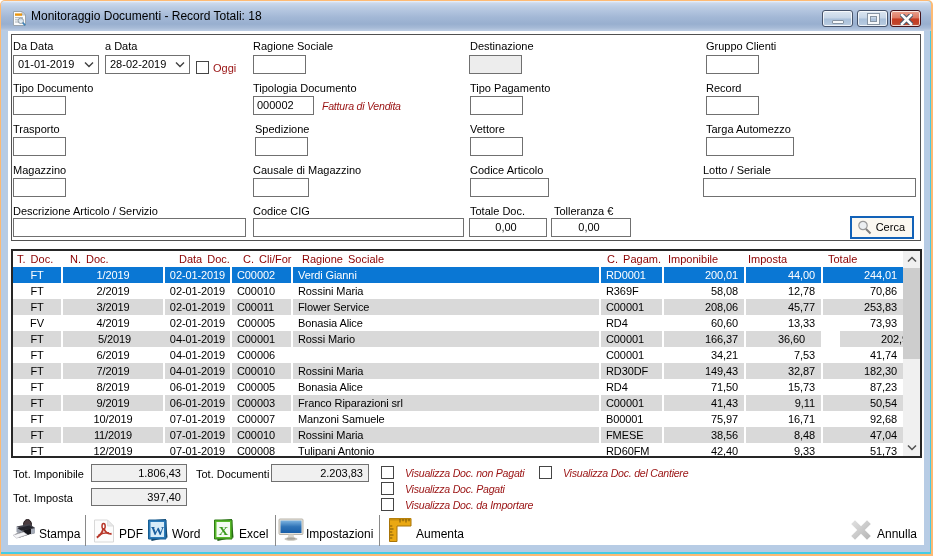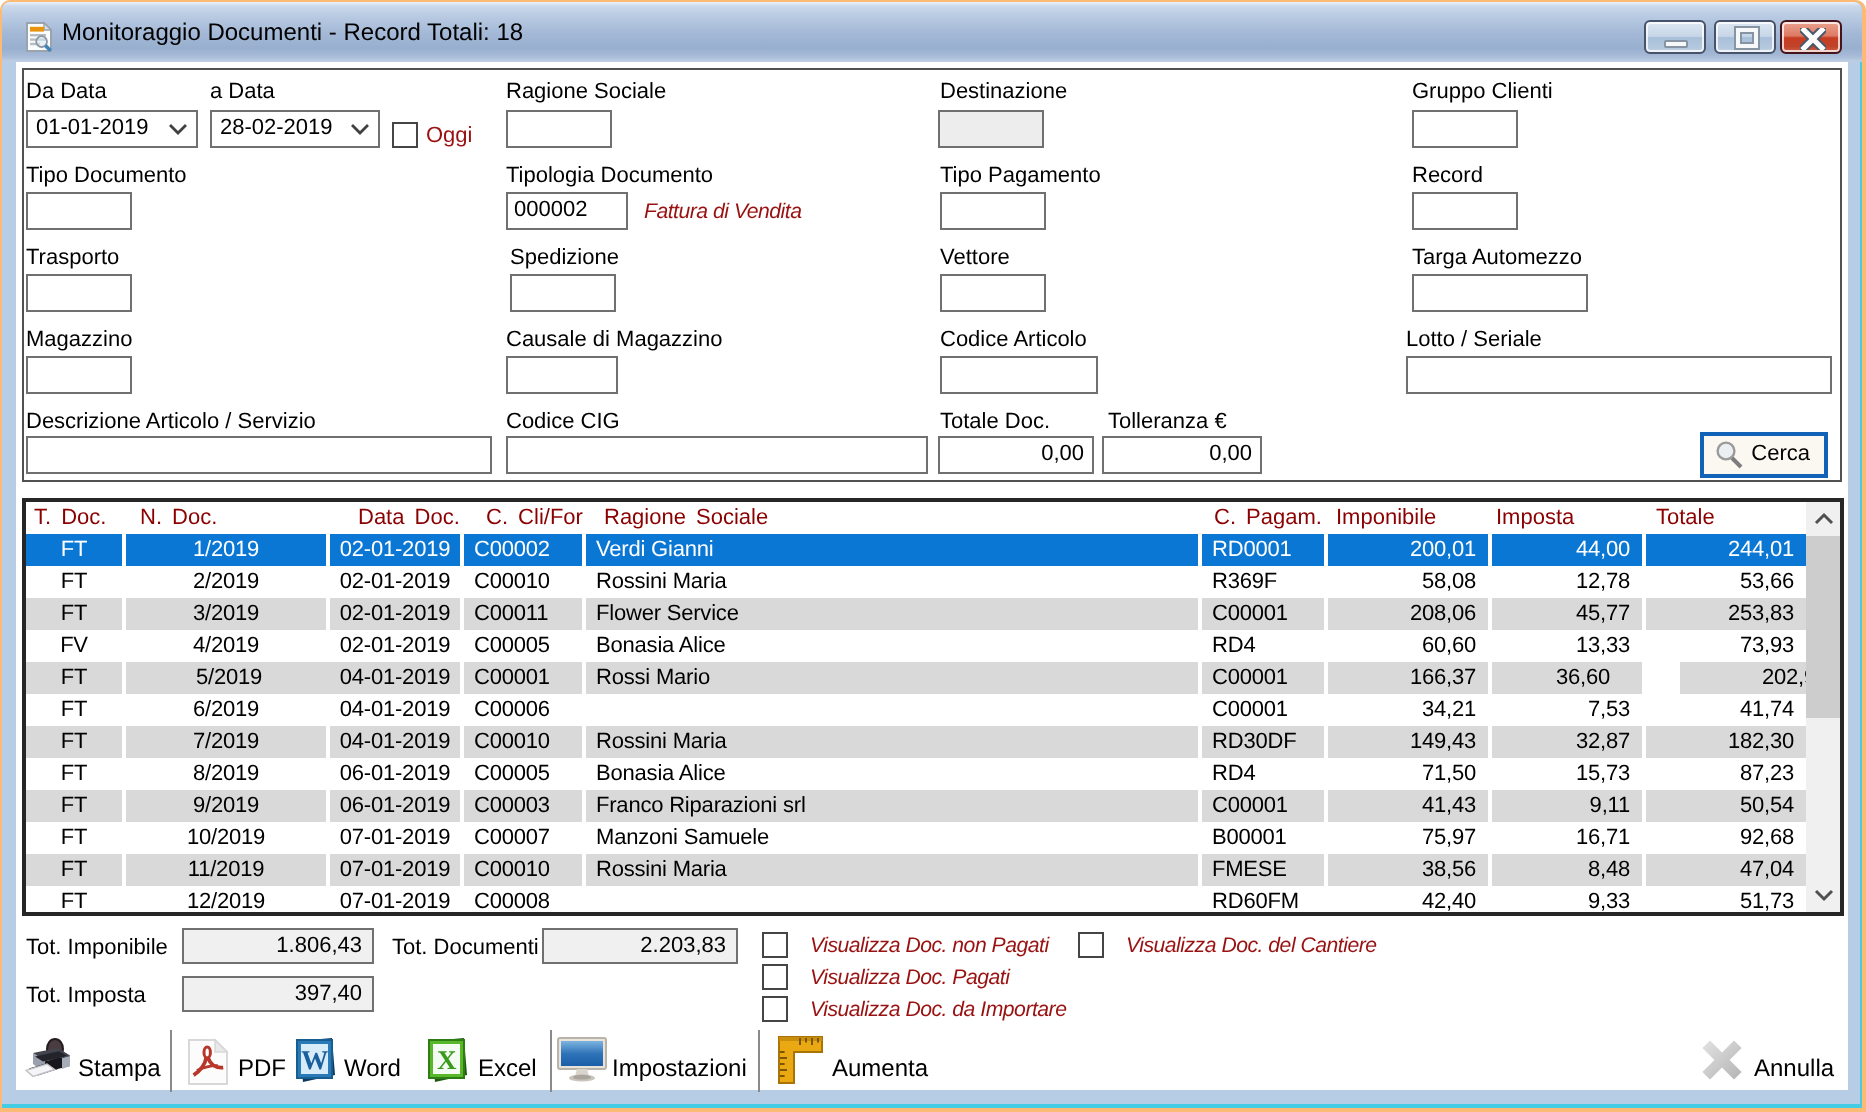--- a/index.html
+++ b/index.html
@@ -12,21 +12,21 @@
 #pg{position:absolute;left:-1px;top:-1px;width:933px;height:556px}
 .abs{position:absolute}
 #ttext{position:absolute;left:30px;top:8px;font-size:12px;color:#000}
 .capbtn{position:absolute;top:9px;width:31px;height:17px;border:1px solid #46536b;border-radius:3px;
  box-shadow:inset 0 0 0 1px rgba(255,255,255,.75)}
 .bluebtn{background:linear-gradient(#dde7f2 0%,#c6d5e7 48%,#a9c0da 52%,#b4c8de 85%,#c0d1e5 100%)}
 #closebtn{background:linear-gradient(#eba28f 0%,#dd7a64 46%,#c63c22 53%,#c04329 82%,#cd6146 100%);border-color:#44131b}
 .lbl{position:absolute;font-size:11px;color:#000;white-space:nowrap}
 .inp{position:absolute;height:19px;background:#fff;border:1px solid #707070;font-size:11px;line-height:17px;padding-left:3px;white-space:nowrap}
 .inp.dis{background:#ededed}
-.inp.num{text-align:right;padding-right:4px;padding-left:0}
+.inp.num{text-align:center;padding-right:4px;padding-left:0}
 .combo{position:absolute;height:19px;background:#fff;border:1px solid #707070;font-size:11px;line-height:17px;padding-left:4px}
 .red{color:#991111}
 .redi{color:#991111;font-style:italic;letter-spacing:-0.25px;font-size:10.6px !important}
 .cb{position:absolute;width:13px;height:13px;background:#fff;border:1px solid #454545}
 .tot{position:absolute;height:18px;background:#f0f0f0;border:1px solid #707070;font-size:11px;line-height:16px;text-align:right;padding-right:5px}
 #grpbox{position:absolute;left:11px;top:34px;width:910px;height:207px;border:1px solid #515151}
 #tablebox{position:absolute;left:11px;top:249px;width:911px;height:209px;border:2px solid #262626;background:#fff}
 .th{position:absolute;top:251px;height:16px;font-size:11px;word-spacing:2px;line-height:16px;color:#8b0000;white-space:nowrap}
 .trow{position:absolute;left:13px;width:890px;height:16px}
 .cell{position:absolute;top:0;height:16px;font-size:11px;letter-spacing:-0.1px;line-height:16px;white-space:nowrap;overflow:hidden}
@@ -149,21 +149,21 @@
         </div>
 <div class="trow" style="top:283px">
           <div class="cell cw" style="left:0px;width:48px;text-align:center;">FT</div>
           <div class="cell cw" style="left:50px;width:100px;text-align:center;">2/2019</div>
           <div class="cell cw" style="left:152px;width:65px;text-align:center;">02-01-2019</div>
           <div class="cell cw" style="left:219px;width:59px;padding-left:5px;text-align:left;">C00010</div>
           <div class="cell cw" style="left:280px;width:306px;padding-left:5px;text-align:left;">Rossini Maria</div>
           <div class="cell cw" style="left:588px;width:61px;padding-left:5px;text-align:left;">R369F</div>
           <div class="cell cw" style="left:651px;width:80px;padding-right:6px;text-align:right;">58,08</div>
           <div class="cell cw" style="left:733px;width:75px;padding-right:6px;text-align:right;">12,78</div>
-          <div class="cell cw" style="left:810px;width:80px;padding-right:6px;text-align:right;">53,66</div>
+          <div class="cell cw" style="left:810px;width:80px;padding-right:6px;text-align:right;">70,86</div>
         </div>
 <div class="trow" style="top:299px">
           <div class="cell cg" style="left:0px;width:48px;text-align:center;">FT</div>
           <div class="cell cg" style="left:50px;width:100px;text-align:center;">3/2019</div>
           <div class="cell cg" style="left:152px;width:65px;text-align:center;">02-01-2019</div>
           <div class="cell cg" style="left:219px;width:59px;padding-left:5px;text-align:left;">C00011</div>
           <div class="cell cg" style="left:280px;width:306px;padding-left:5px;text-align:left;">Flower Service</div>
           <div class="cell cg" style="left:588px;width:61px;padding-left:5px;text-align:left;">C00001</div>
           <div class="cell cg" style="left:651px;width:80px;padding-right:6px;text-align:right;">208,06</div>
           <div class="cell cg" style="left:733px;width:75px;padding-right:6px;text-align:right;">45,77</div>
@@ -254,20 +254,21 @@
           <div class="cell cg" style="left:588px;width:61px;padding-left:5px;text-align:left;">FMESE</div>
           <div class="cell cg" style="left:651px;width:80px;padding-right:6px;text-align:right;">38,56</div>
           <div class="cell cg" style="left:733px;width:75px;padding-right:6px;text-align:right;">8,48</div>
           <div class="cell cg" style="left:810px;width:80px;padding-right:6px;text-align:right;">47,04</div>
         </div>
 <div class="trow" style="top:443px">
           <div class="cell cw" style="left:0px;width:48px;text-align:center;">FT</div>
           <div class="cell cw" style="left:50px;width:100px;text-align:center;">12/2019</div>
           <div class="cell cw" style="left:152px;width:65px;text-align:center;">07-01-2019</div>
           <div class="cell cw" style="left:219px;width:59px;padding-left:5px;text-align:left;">C00008</div>
+          <div class="cell cw" style="left:280px;width:306px;padding-left:5px;text-align:left;">Tulipani Antonio</div>
           <div class="cell cw" style="left:588px;width:61px;padding-left:5px;text-align:left;">RD60FM</div>
           <div class="cell cw" style="left:651px;width:80px;padding-right:6px;text-align:right;">42,40</div>
           <div class="cell cw" style="left:733px;width:75px;padding-right:6px;text-align:right;">9,33</div>
           <div class="cell cw" style="left:810px;width:80px;padding-right:6px;text-align:right;">51,73</div>
         </div>
 <div id="sbar">
  <svg class="abs" style="left:4px;top:5px" width="10" height="7">
             <path d="M1 5.5L5 1.5L9 5.5" fill="none" stroke="#505050" stroke-width="1.5"></path>
           </svg>
  <div id="sthumb"></div>

